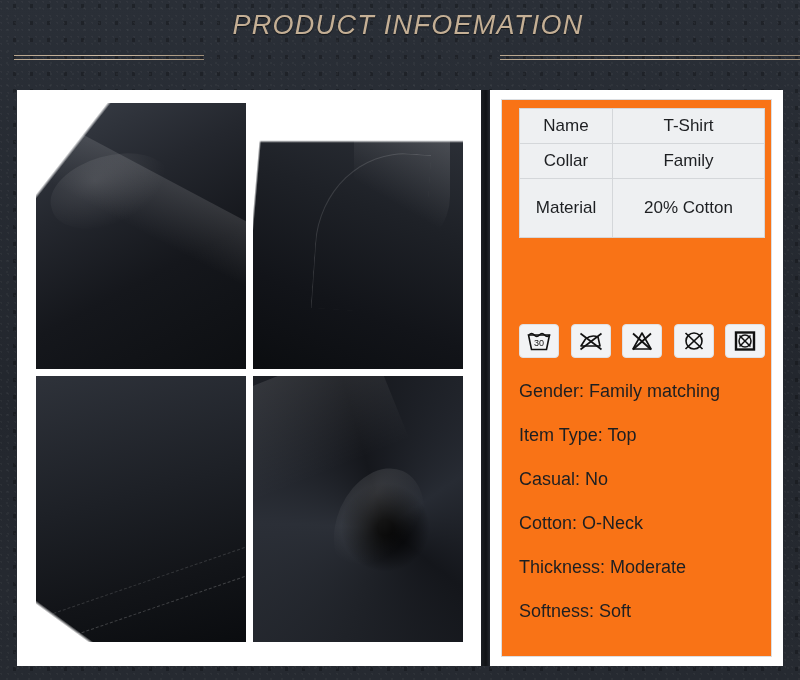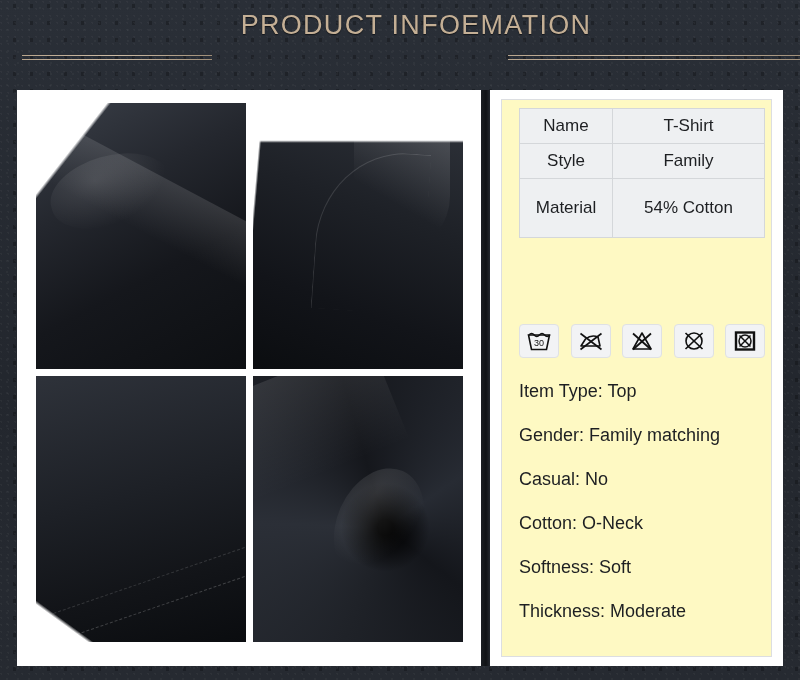--- a/index.html
+++ b/index.html
@@ -23,24 +23,25 @@
       radial-gradient(circle at 18% 22%, rgba(255,255,255,0.035) 0 1px, transparent 1px),
       radial-gradient(circle at 62% 71%, rgba(255,255,255,0.03) 0 1px, transparent 1px),
       radial-gradient(circle at 85% 35%, rgba(0,0,0,0.25) 0 2px, transparent 2px),
       linear-gradient(180deg, #2a2f37 0%, #23272e 55%, #262a31 100%);
     background-size: 7px 7px, 11px 11px, 17px 17px, 100% 100%;
   }
 
   
   .header {
     position: absolute;
-    left: 16px;
+    left: 8px;
     top: 0;
     width: 672px;
     height: 70px;
+    font-style: italic;
   }
   .header-title {
     position: absolute;
     left: 0;
     top: 10px;
     width: 800px;
     text-align: center;
     font-size: 27px;
     letter-spacing: 1.3px;
     color: #c4af95;
@@ -235,21 +236,21 @@
     width: 293px;
     height: 576px;
     background: #ffffff;
   }
   .info-inner {
     position: absolute;
     left: 11px;
     top: 9px;
     width: 271px;
     height: 558px;
-    background: #fef9c3;
+    background: #f97316;
     border: 1px solid #dcdee1;
     box-sizing: border-box;
   }
 
   
   .spec-table {
     position: absolute;
     left: 17px;
     top: 8px;
     width: 246px;
@@ -336,26 +337,26 @@
     <div class="info-panel">
       <div class="info-inner">
 
         <table class="spec-table">
           <tbody>
             <tr>
               <td class="spec-label">Name</td>
               <td>T-Shirt</td>
             </tr>
             <tr>
-              <td class="spec-label">Style</td>
+              <td class="spec-label">Collar</td>
               <td>Family</td>
             </tr>
             <tr class="spec-row-tall">
               <td class="spec-label">Material</td>
-              <td>54% Cotton</td>
+              <td>20% Cotton</td>
             </tr>
           </tbody>
         </table>
 
         <div class="care-strip">
 
           <div class="care-box">
             <span>
               <svg width="26" height="22" viewBox="0 0 26 22">
                 <path d="M2.5 5 H23.5 L20.5 19.5 H5.5 Z" fill="none" stroke="#111" stroke-width="1.6"></path>
@@ -402,25 +403,25 @@
                 <circle cx="13" cy="11" r="6" fill="none" stroke="#111" stroke-width="1.5"></circle>
                 <line x1="7.5" y1="16.5" x2="18.5" y2="5.5" stroke="#111" stroke-width="1.5"></line>
                 <line x1="7.5" y1="5.5" x2="18.5" y2="16.5" stroke="#111" stroke-width="1.5"></line>
               </svg>
             </span>
           </div>
 
         </div>
 
         <ul class="attr-list">
+          <li>Gender: Family matching</li>
           <li>Item Type: Top</li>
-          <li>Gender: Family matching</li>
           <li>Casual: No</li>
           <li>Cotton: O-Neck</li>
+          <li>Thickness: Moderate</li>
           <li>Softness: Soft</li>
-          <li>Thickness: Moderate</li>
         </ul>
 
       </div>
     </div>
 
   </div>
 </div>
 
 </body></html>

